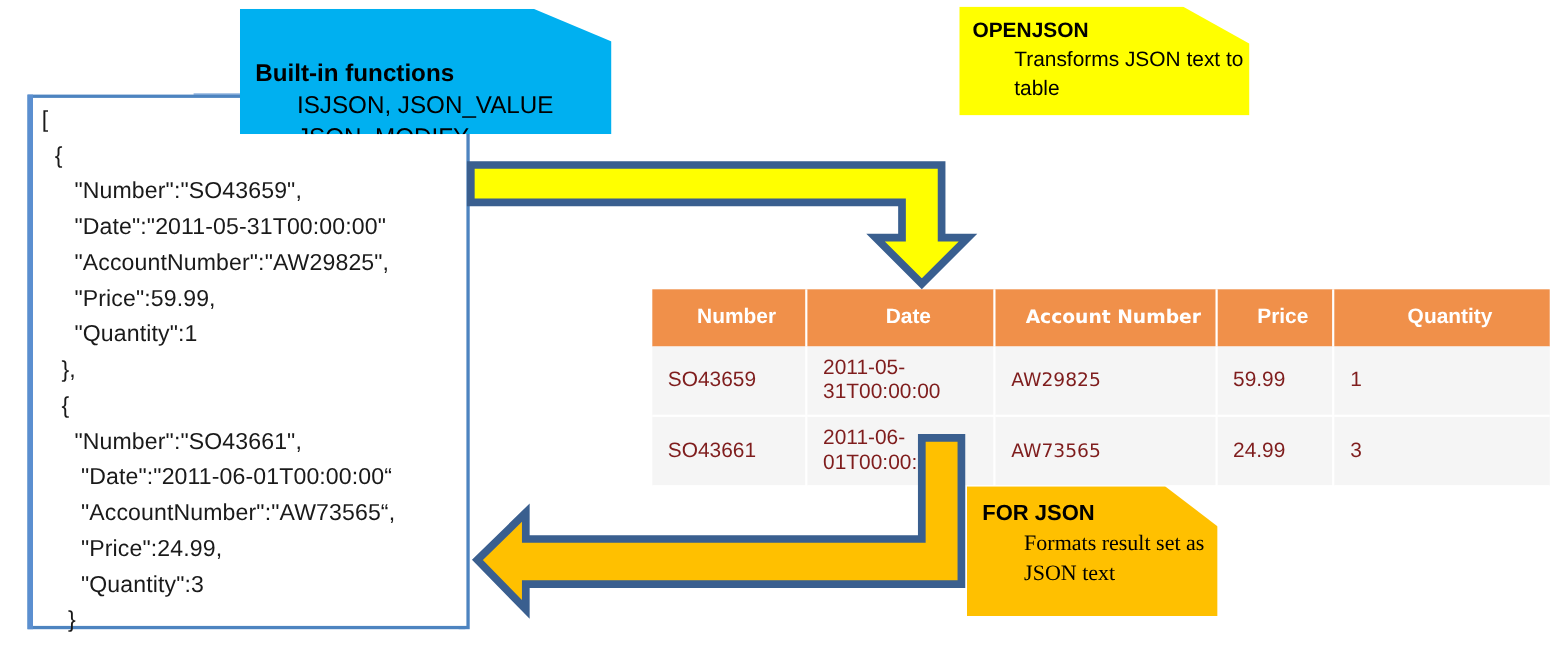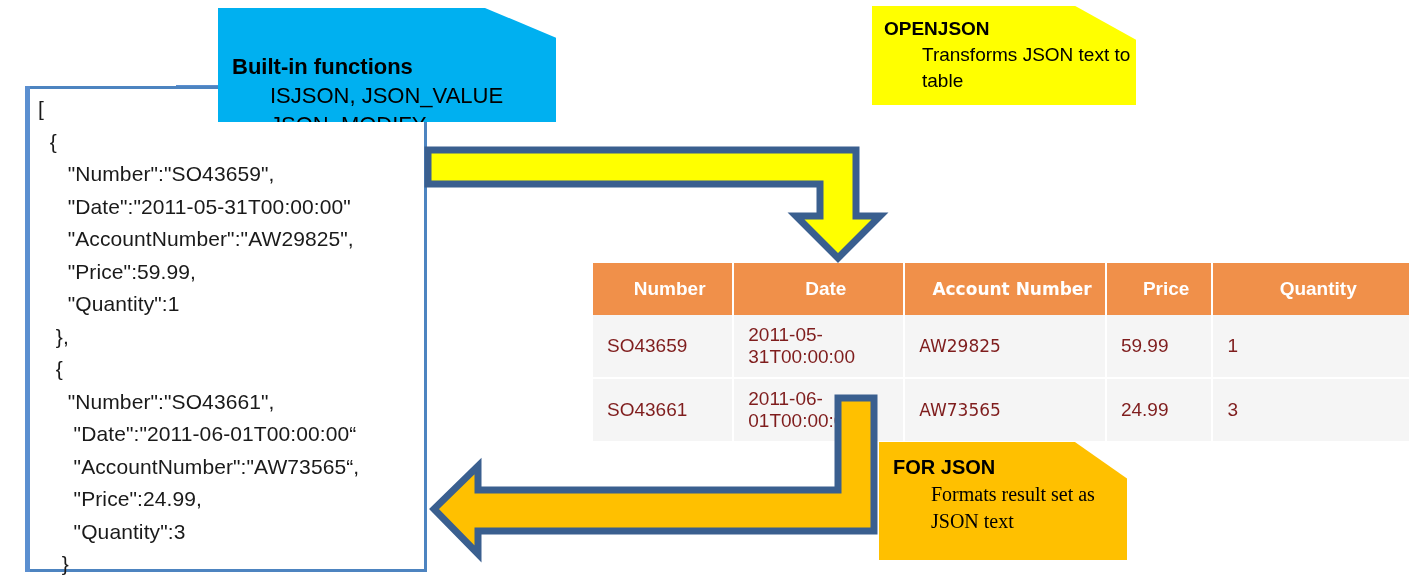--- a/index.html
+++ b/index.html
@@ -109,21 +109,21 @@
     background: #FFFF00;
     clip-path: polygon(0 0, 77% 0, 100% 34%, 100% 100%, 0 100%);
     padding: 9px 10px 0 12px;
   }
   #callout-openjson .title { font-size: 19px; line-height: 27px; }
   #callout-openjson .body  { font-size: 19px; line-height: 26px; width: 235px; }
 
   #callout-forjson {
     left: 879px;
     top: 442px;
-    width: 248px;
+    width: 228px;
     height: 118px;
     background: #FFC000;
     clip-path: polygon(0 0, 79% 0, 100% 31%, 100% 100%, 0 100%);
     padding: 11px 0 0 14px;
   }
   #callout-forjson .title { font-size: 20px; line-height: 28px; }
   #callout-forjson .body  { font-size: 20px; line-height: 27px; width: 215px; font-family: Liberation Serif, serif; }
 
   
   .arrow-svg {

